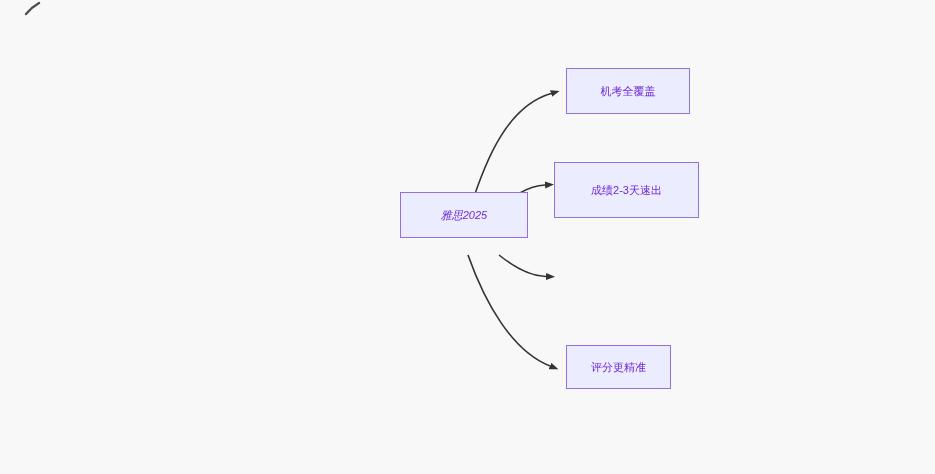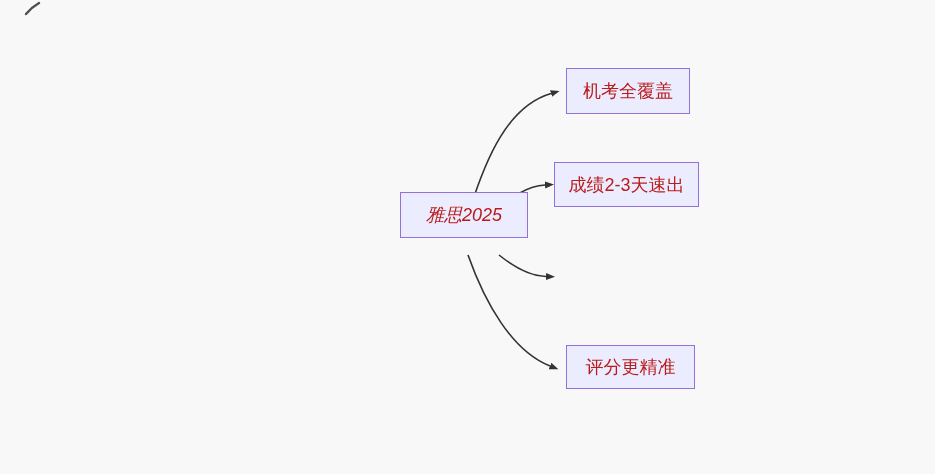--- a/index.html
+++ b/index.html
@@ -26,30 +26,30 @@
     pointer-events: none;
   }
   .node {
     position: absolute;
     box-sizing: border-box;
     background: #ececff;
     border: 1px solid #9370db;
     display: flex;
     align-items: center;
     justify-content: center;
-    font-size: 18px;
-    color: #b91c1c;
+    font-size: 11px;
+    color: #6d28d9;
     white-space: nowrap;
     z-index: 2;
   }
   .node-root  { left: 400px; top: 192px; width: 128px; height: 46px; font-style: italic; }
   .node-c1    { left: 566px; top:  68px; width: 124px; height: 46px; }
-  .node-c2    { left: 554px; top: 162px; width: 145px; height: 45px; }
+  .node-c2    { left: 554px; top: 162px; width: 145px; height: 56px; }
   .node-c3    { left: 557px; top: 253px; width: 140px; height: 46px; }
-  .node-c4    { left: 566px; top: 345px; width: 129px; height: 44px; }
+  .node-c4    { left: 566px; top: 345px; width: 105px; height: 44px; }
 </style>
 </head>
 <body>
 
 <div class="stage">
 
   <svg class="edge-layer" viewBox="0 0 935 474" xmlns="http://www.w3.org/2000/svg">
     <defs>
       <marker id="arrowhead" markerUnits="userSpaceOnUse" markerWidth="10" markerHeight="8" refX="0" refY="3.5" orient="auto">
         <path d="M0,0 L9,3.5 L0,7 Z" fill="#333333"></path>

